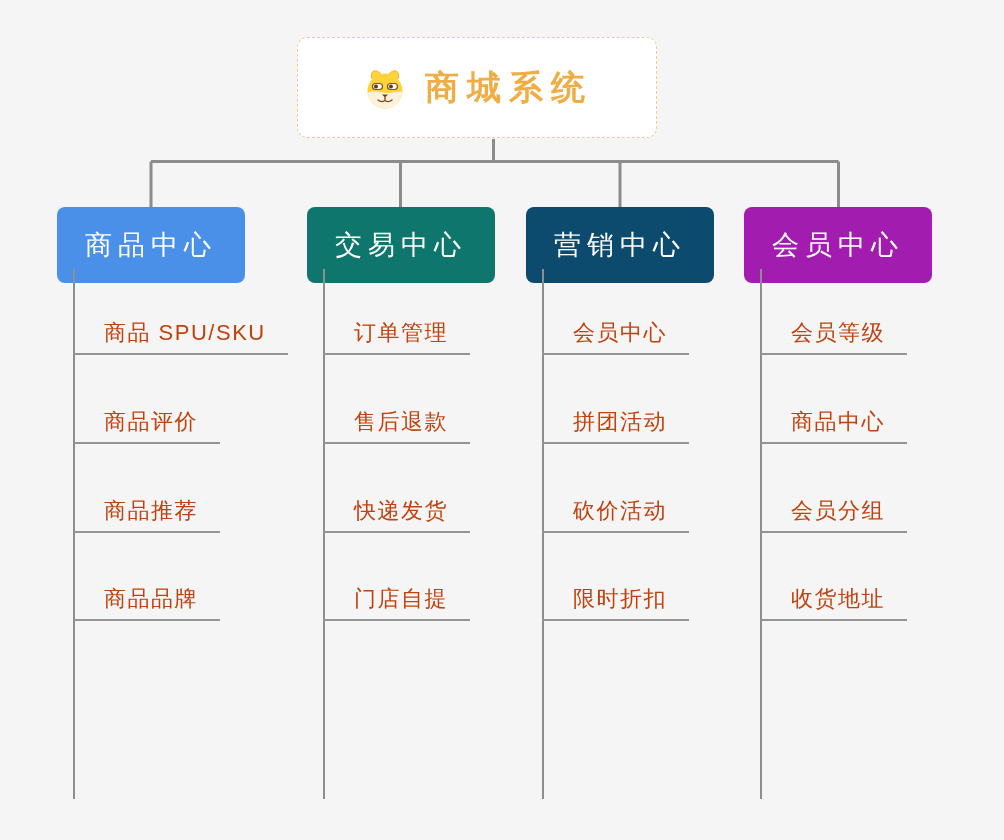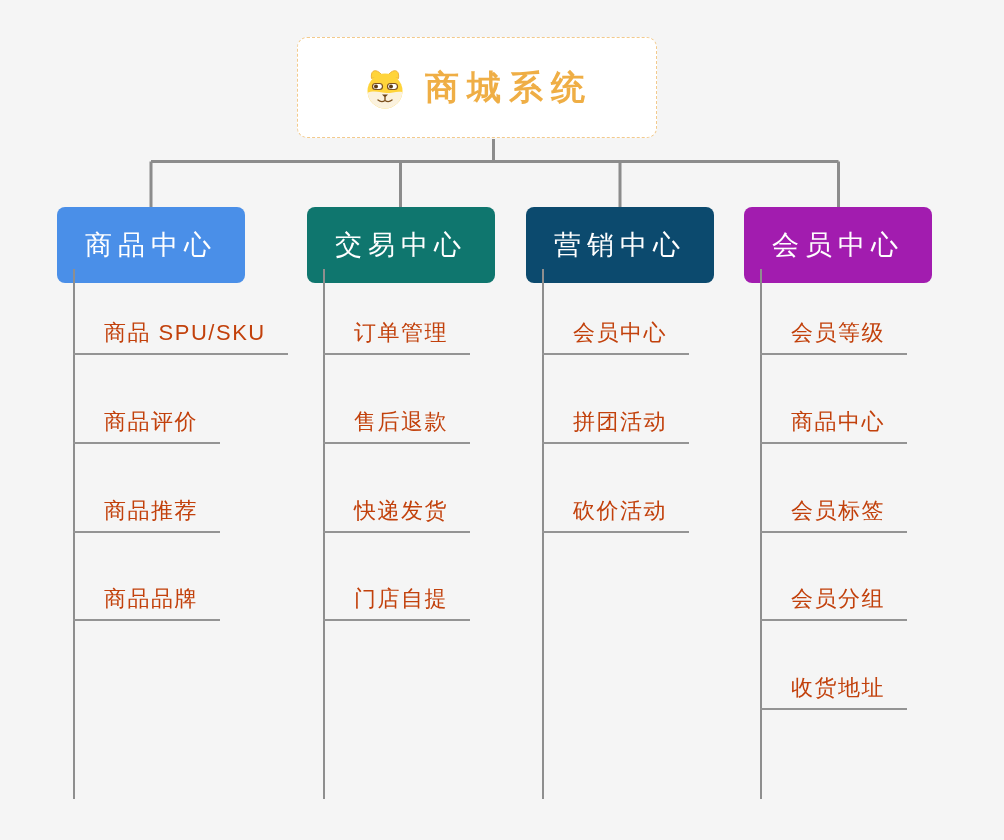--- a/index.html
+++ b/index.html
@@ -97,28 +97,28 @@
     </div>
   </div>
 
   <div class="branch" style="left:526px">
     <div class="branch-box" style="background-color: #0c4a6e;">营销中心</div>
     <div class="trunk"></div>
     <div class="items">
       <div class="leaf">会员中心</div>
       <div class="leaf">拼团活动</div>
       <div class="leaf">砍价活动</div>
+      <div class="leaf">限时折扣</div>
     </div>
   </div>
 
   <div class="branch" style="left:744px">
     <div class="branch-box" style="background-color: #a21caf;">会员中心</div>
     <div class="trunk"></div>
     <div class="items">
       <div class="leaf">会员等级</div>
       <div class="leaf">商品中心</div>
-      <div class="leaf">会员标签</div>
       <div class="leaf">会员分组</div>
       <div class="leaf">收货地址</div>
     </div>
   </div>
 
 </div>
 
 </body></html>

